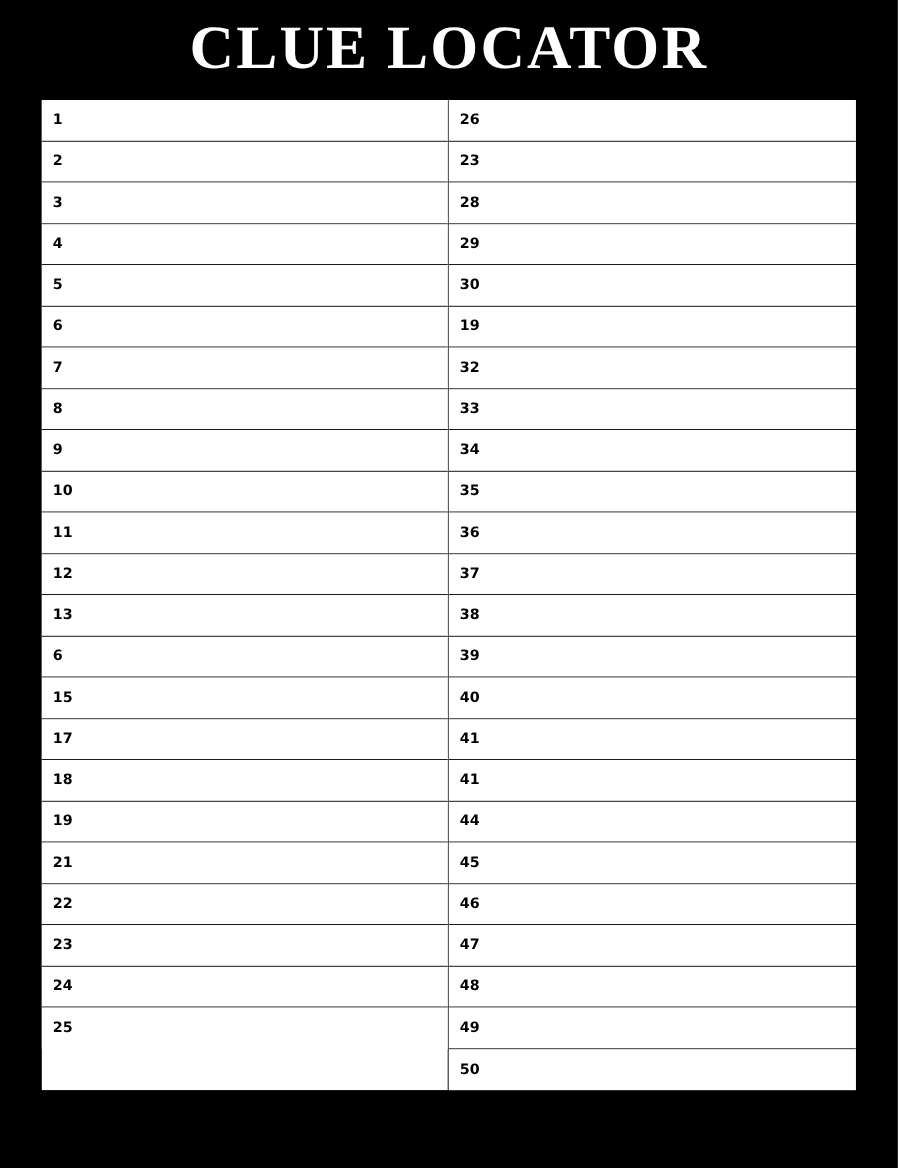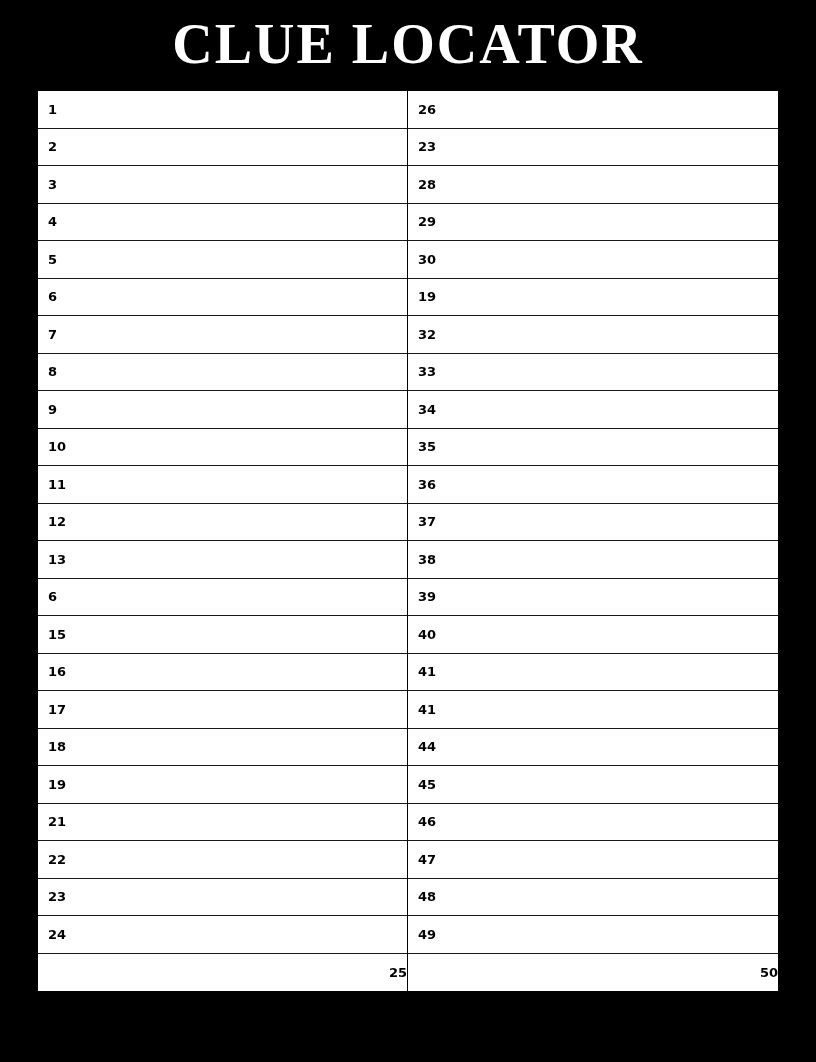--- a/index.html
+++ b/index.html
@@ -57,21 +57,20 @@
     height: 37.5px;
     box-sizing: border-box;
     border-bottom: 1px solid #1a1a1a;
     display: flex;
     align-items: center;
     padding: 0 0 0 10px;
     background: #ffffff;
   }
   .cell:last-child {
     border-bottom: none;
-    justify-content: flex-end;
   }
   .cell .num {
     color: #000000;
     font-family: "DejaVu Sans", sans-serif;
     font-weight: 700;
     font-size: 13px;
     line-height: 1;
   }
 </style>
 </head>
@@ -123,23 +122,20 @@
       <div class="cell">
           <span class="num">13</span>
         </div>
       <div class="cell">
           <span class="num">6</span>
         </div>
       <div class="cell">
           <span class="num">15</span>
         </div>
       <div class="cell">
-          <span class="num">16</span>
-        </div>
-      <div class="cell">
           <span class="num">17</span>
         </div>
       <div class="cell">
           <span class="num">18</span>
         </div>
       <div class="cell">
           <span class="num">19</span>
         </div>
       <div class="cell">
           <span class="num">21</span>

